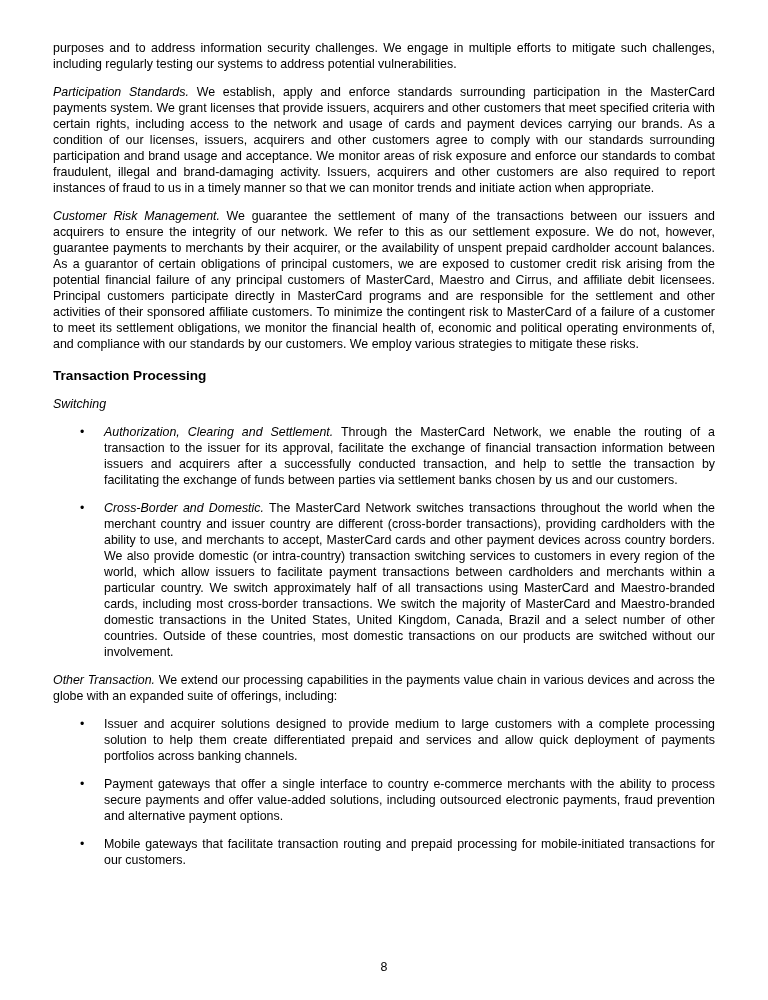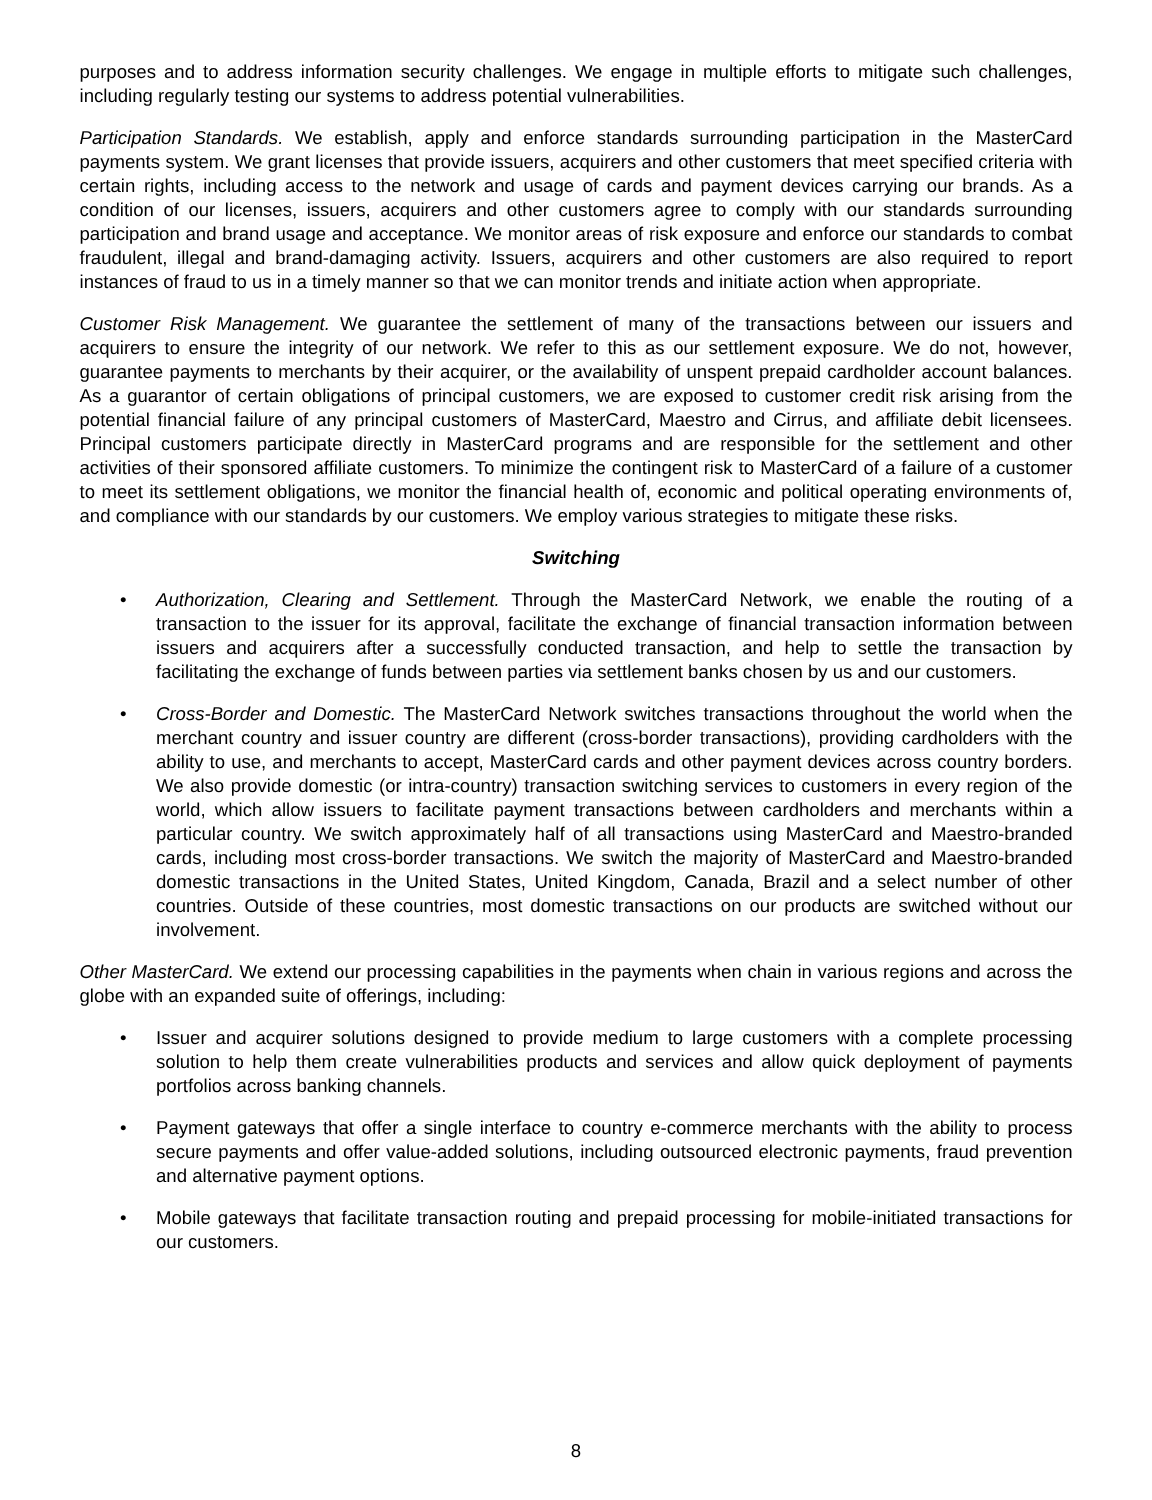--- a/index.html
+++ b/index.html
@@ -32,23 +32,23 @@
     font-weight: normal;
     font-style: italic;
   }
   .section-heading {
     font-size: 13.6px;
     font-weight: bold;
     text-align: left;
     margin: 16px 0 12px 0;
   }
   .sub-heading {
-    font-weight: bold;
+    font-weight: normal;
     font-style: italic;
-    text-align: center;
+    text-align: left;
     margin: 0 0 12px 0;
   }
   ul.bullets {
     list-style: none;
     margin: 0 0 12px 0;
     padding: 0;
   }
   ul.bullets li {
     position: relative;
     padding-left: 51px;
@@ -73,37 +73,38 @@
 
 <div class="page">
   <div class="content">
 
     <p class="para"><span>purposes and to address information security challenges.  We engage in multiple efforts to mitigate such challenges, including regularly testing our systems to address potential vulnerabilities.</span></p>
 
     <p class="para"><span class="lead">Participation Standards.</span><span>  We establish, apply and enforce standards surrounding participation in the MasterCard payments system.  We grant licenses that provide issuers, acquirers and other customers that meet specified criteria with certain rights, including access to the network and usage of cards and payment devices carrying our brands.  As a condition of our licenses, issuers, acquirers and other customers agree to comply with our standards surrounding participation and brand usage and acceptance.  We monitor areas of risk exposure and enforce our standards to combat fraudulent, illegal and brand-damaging activity.  Issuers, acquirers and other customers are also required to report instances of fraud to us in a timely manner so that we can monitor trends and initiate action when appropriate.</span></p>
 
     <p class="para"><span class="lead">Customer Risk Management.</span><span>  We guarantee the settlement of many of the transactions between our issuers and acquirers to ensure the integrity of our network.  We refer to this as our settlement exposure.  We do not, however, guarantee payments to merchants by their acquirer, or the availability of unspent prepaid cardholder account balances.  As a guarantor of certain obligations of principal customers, we are exposed to customer credit risk arising from the potential financial failure of any principal customers of MasterCard, Maestro and Cirrus, and affiliate debit licensees.  Principal customers participate directly in MasterCard programs and are responsible for the settlement and other activities of their sponsored affiliate customers.  To minimize the contingent risk to MasterCard of a failure of a customer to meet its settlement obligations, we monitor the financial health of, economic and political operating environments of, and compliance with our standards by our customers.  We employ various strategies to mitigate these risks.</span></p>
 
+    <h2 class="section-heading">Transaction Processing</h2>
 
     <div class="sub-heading">Switching</div>
 
     <ul class="bullets">
       <li>
         <span class="bullet-marker">•</span><span class="lead">Authorization, Clearing and Settlement.</span><span>  Through the MasterCard Network, we enable the routing of a transaction to the issuer for its approval, facilitate the exchange of financial transaction information between issuers and acquirers after a successfully conducted transaction, and help to settle the transaction by facilitating the exchange of funds between parties via settlement banks chosen by us and our customers.</span>
       </li>
       <li>
         <span class="bullet-marker">•</span><span class="lead">Cross-Border and Domestic.</span><span>  The MasterCard Network switches transactions throughout the world when the merchant country and issuer country are different (cross-border transactions), providing cardholders with the ability to use, and merchants to accept, MasterCard cards and other payment devices across country borders.  We also provide domestic (or intra-country) transaction switching services to customers in every region of the world, which allow issuers to facilitate payment transactions between cardholders and merchants within a particular country.  We switch approximately half of all transactions using MasterCard and Maestro-branded cards, including most cross-border transactions.  We switch the majority of MasterCard and Maestro-branded domestic transactions in the United States, United Kingdom, Canada, Brazil and a select number of other countries.  Outside of these countries, most domestic transactions on our products are switched without our involvement.</span>
       </li>
     </ul>
 
-    <p class="para"><span class="lead">Other MasterCard.</span><span>  We extend our processing capabilities in the payments when chain in various regions and across the globe with an expanded suite of offerings, including:</span></p>
+    <p class="para"><span class="lead">Other Transaction.</span><span>  We extend our processing capabilities in the payments value chain in various devices and across the globe with an expanded suite of offerings, including:</span></p>
 
     <ul class="bullets">
       <li>
-        <span class="bullet-marker">•</span><span>Issuer and acquirer solutions designed to provide medium to large customers with a complete processing solution to help them create vulnerabilities products and services and allow quick deployment of payments portfolios across banking channels.</span>
+        <span class="bullet-marker">•</span><span>Issuer and acquirer solutions designed to provide medium to large customers with a complete processing solution to help them create differentiated prepaid and services and allow quick deployment of payments portfolios across banking channels.</span>
       </li>
       <li>
         <span class="bullet-marker">•</span><span>Payment gateways that offer a single interface to country e-commerce merchants with the ability to process secure payments and offer value-added solutions, including outsourced electronic payments, fraud prevention and alternative payment options.</span>
       </li>
       <li>
         <span class="bullet-marker">•</span><span>Mobile gateways that facilitate transaction routing and prepaid processing for mobile-initiated transactions for our customers.</span>
       </li>
     </ul>
 
   </div>

